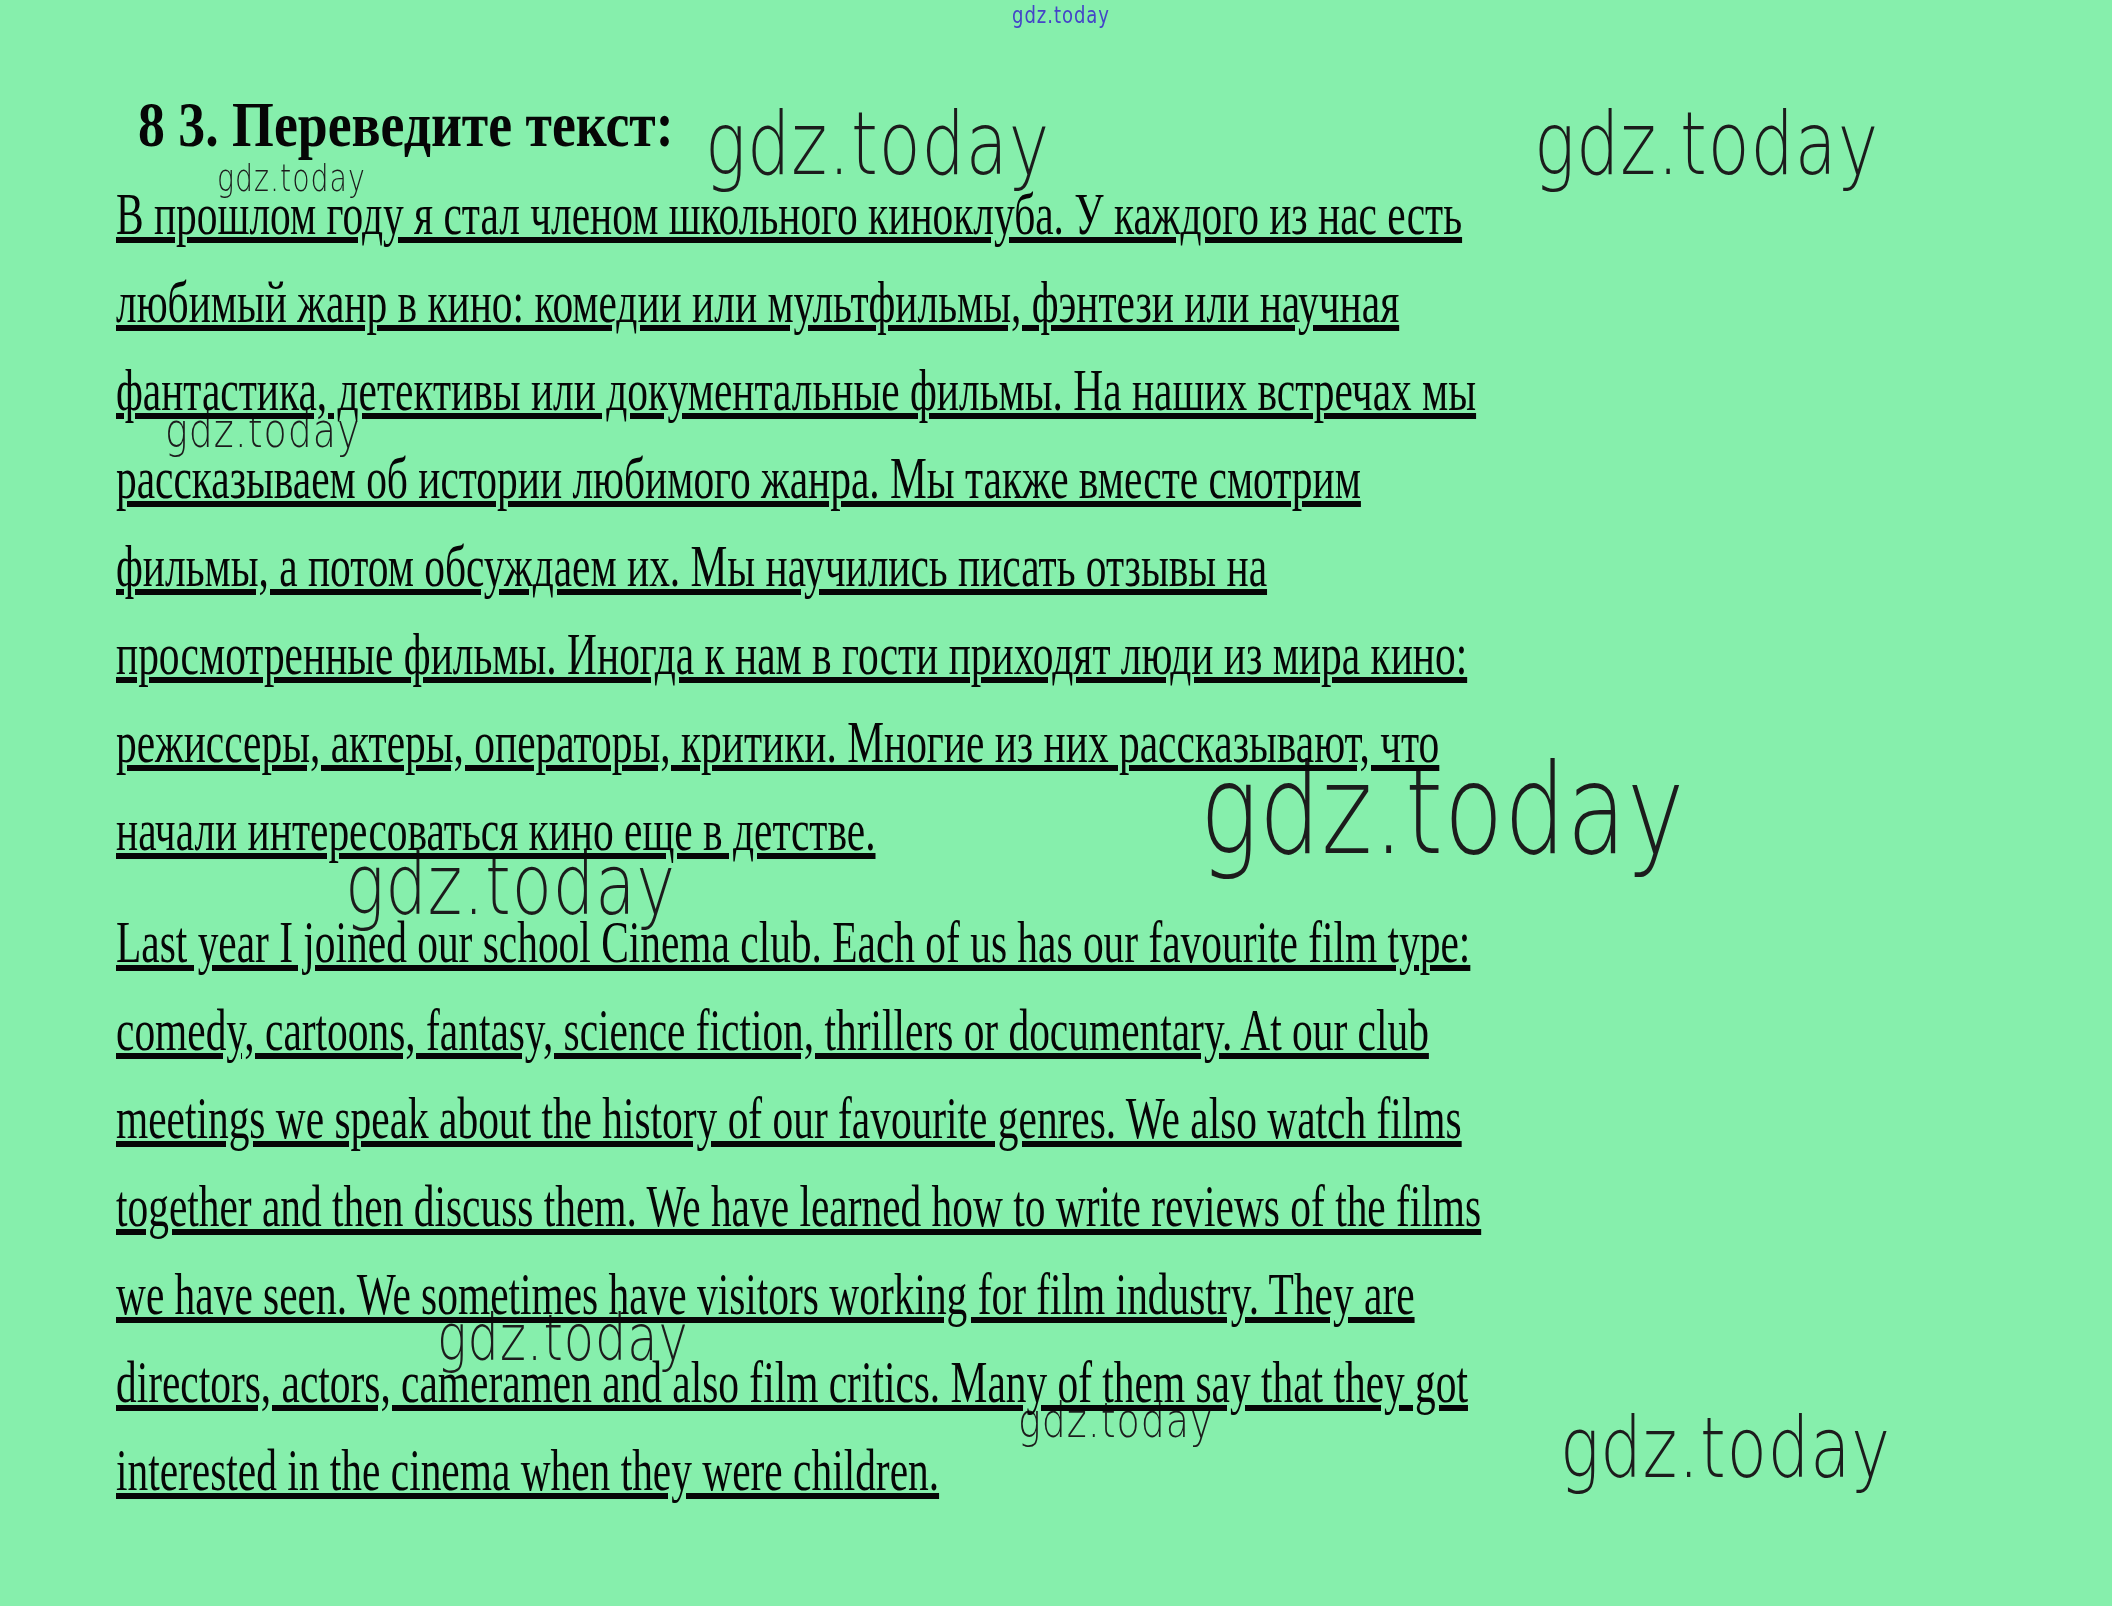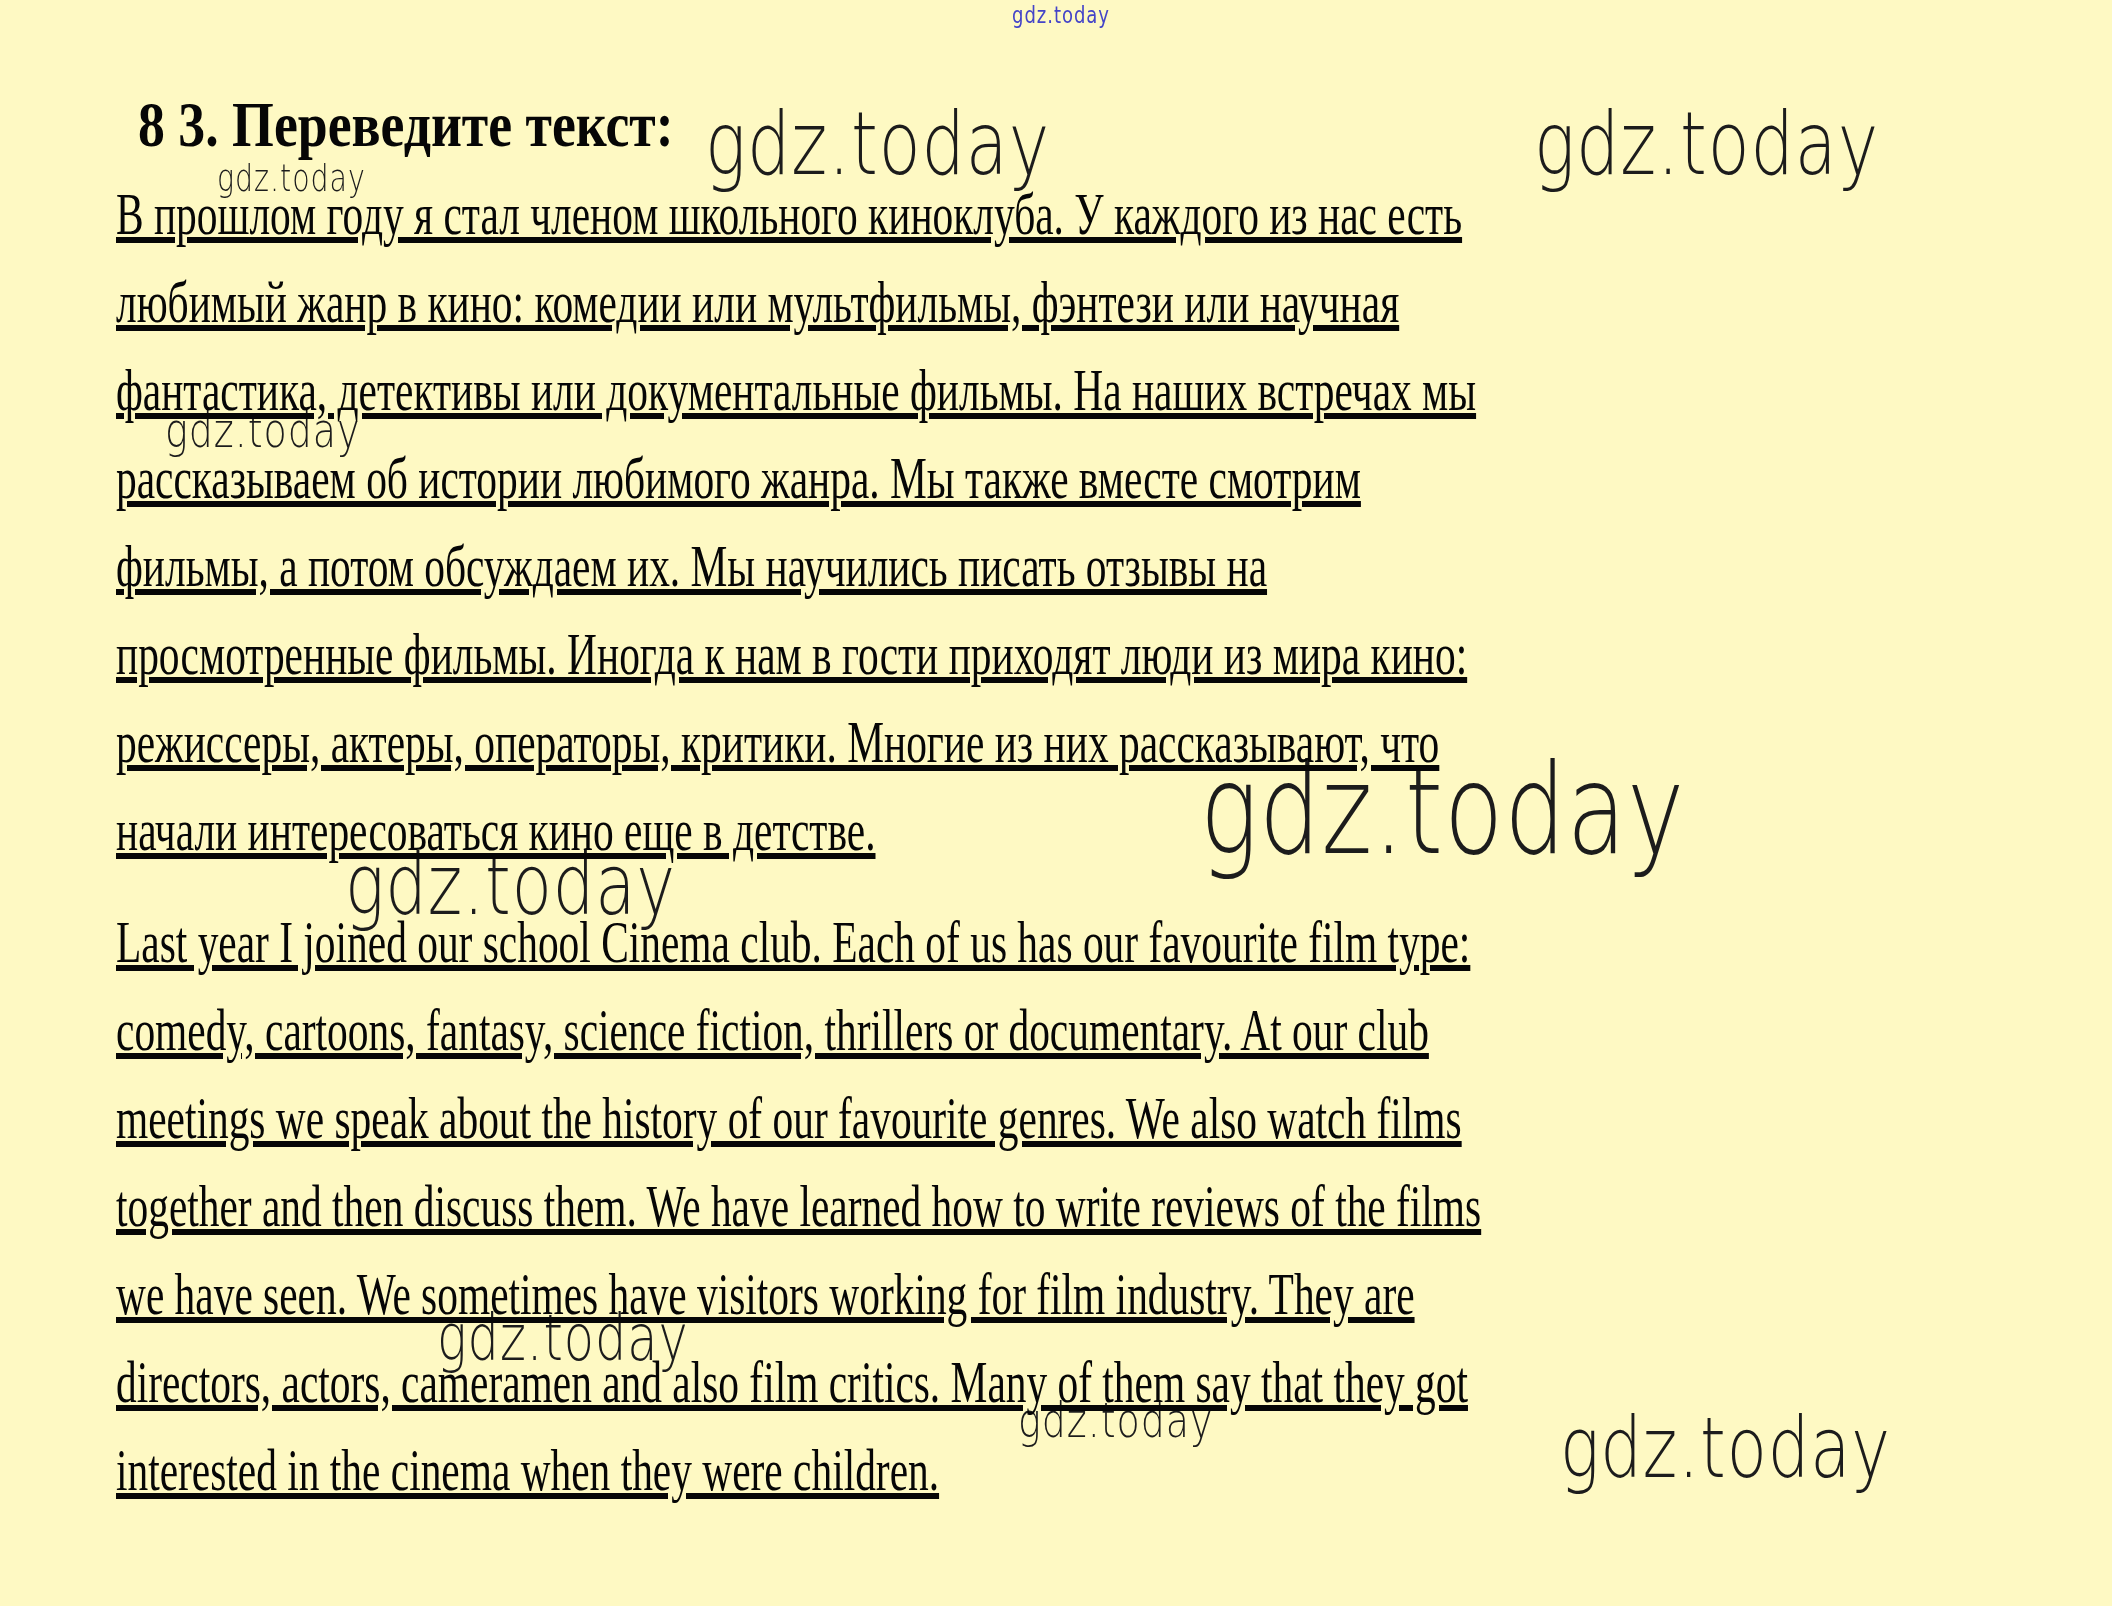--- a/index.html
+++ b/index.html
@@ -1,20 +1,20 @@
 <!DOCTYPE html>
 <html><head>
 <meta charset="utf-8">
 <style>
   html,body{margin:0;padding:0;background:#ffffff;}
   .page{
     position:relative;
     width:2112px;
     height:1606px;
-    background:#fef9c3;
+    background:#86efac;
     overflow:hidden;
     font-family:"Liberation Serif", serif;
     color:#060606;
   }
   .title{
     position:absolute;
     left:138px;
     top:93px;
     margin:0;
     font-size:64px;

